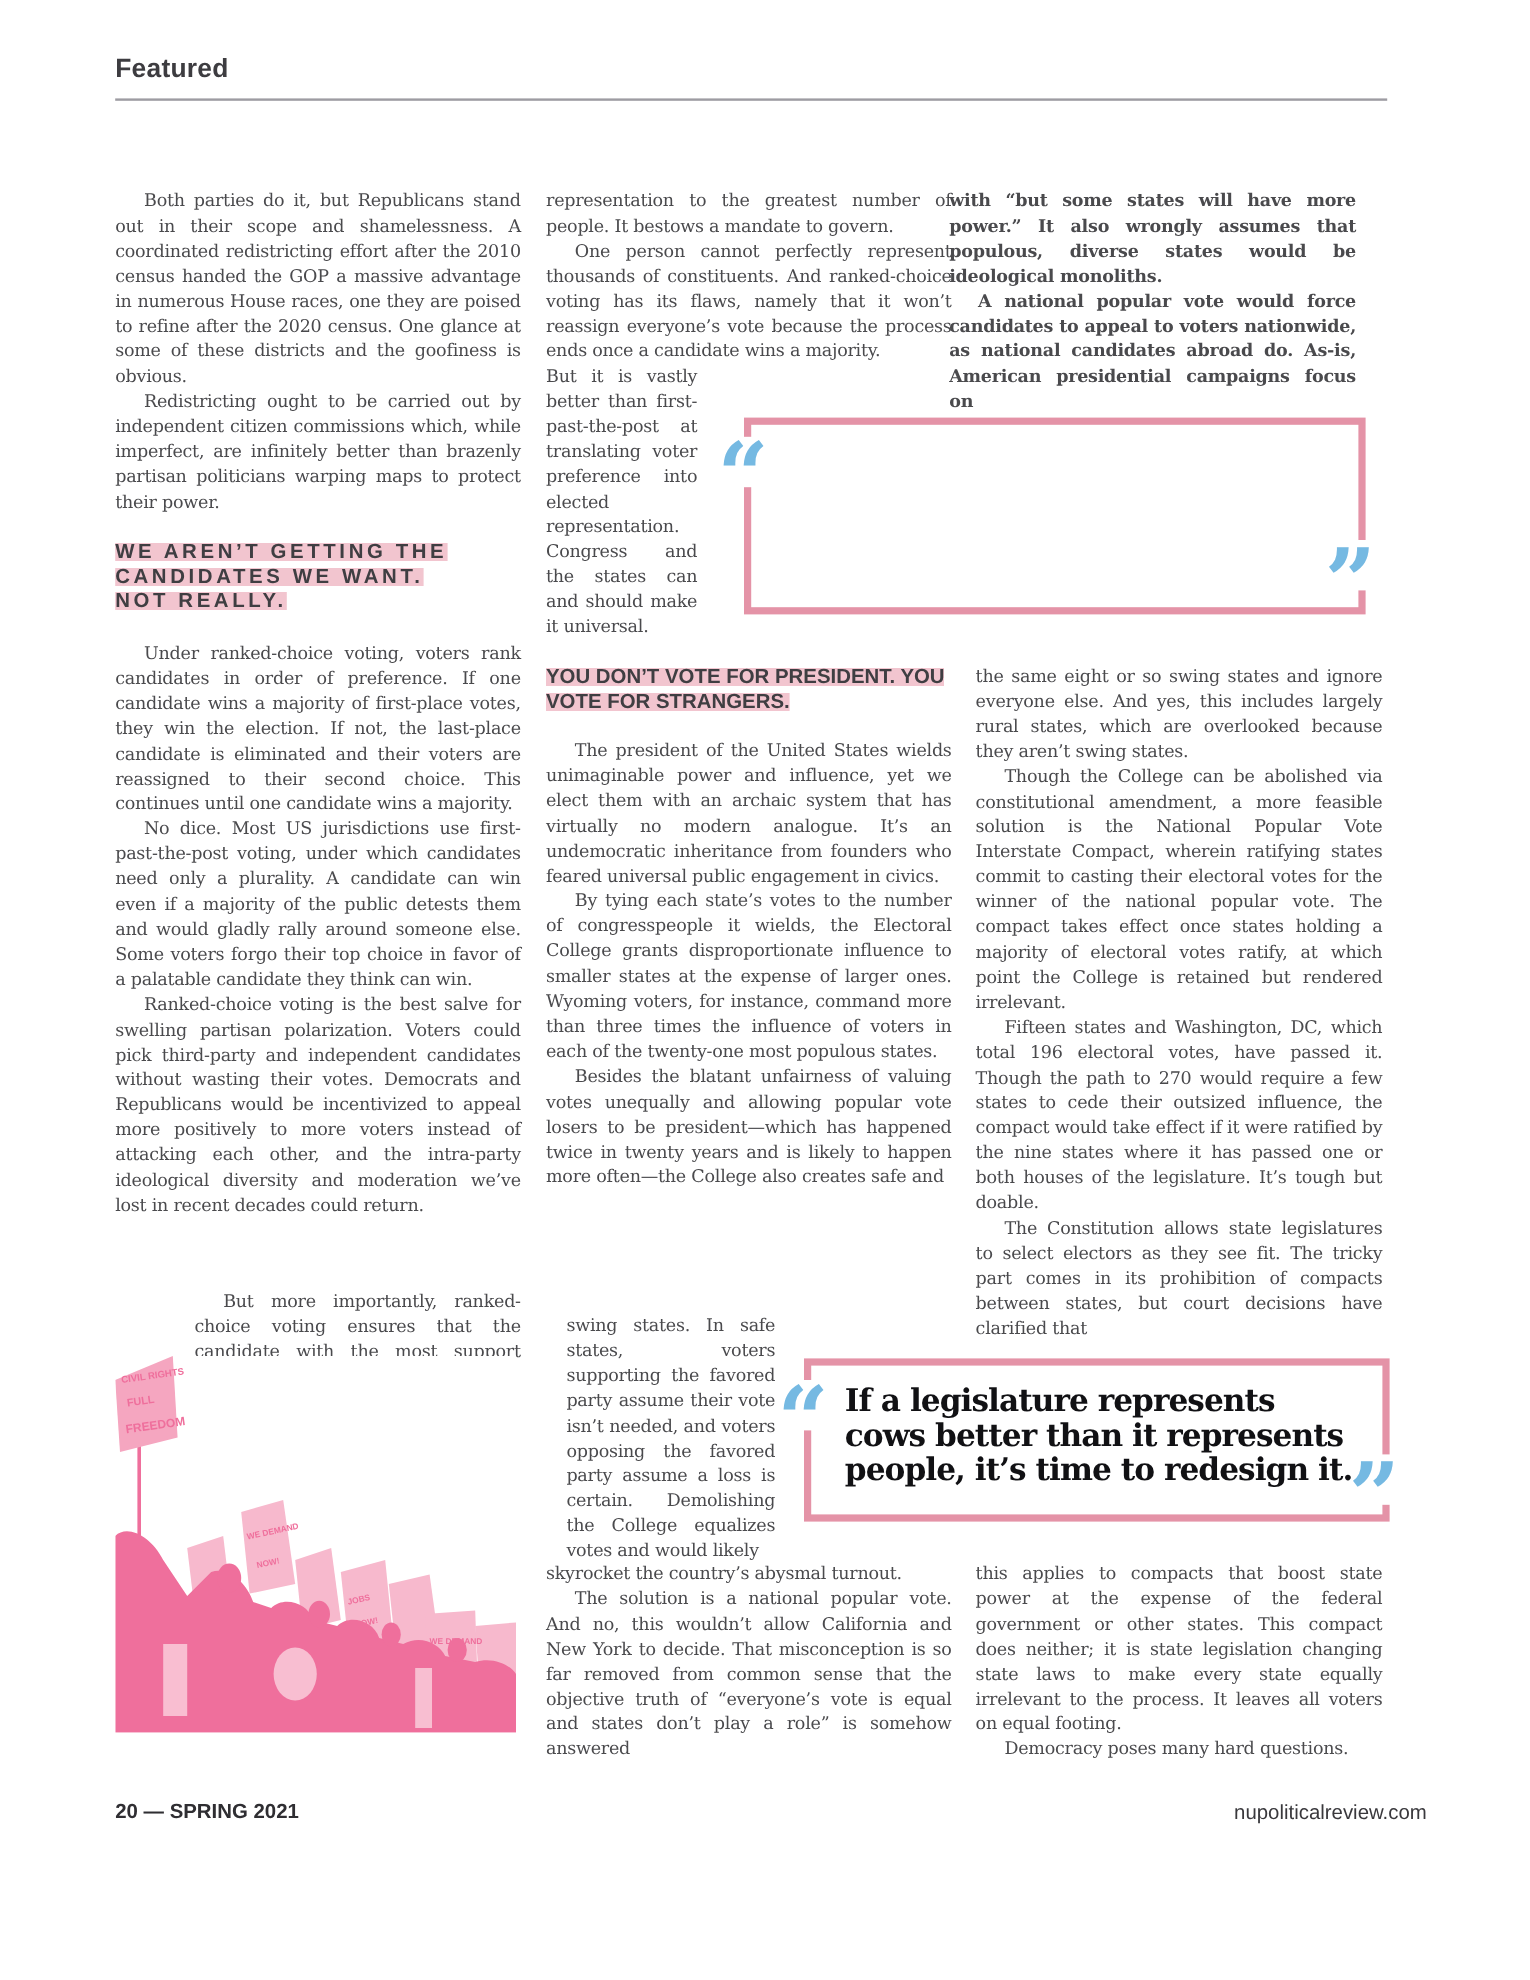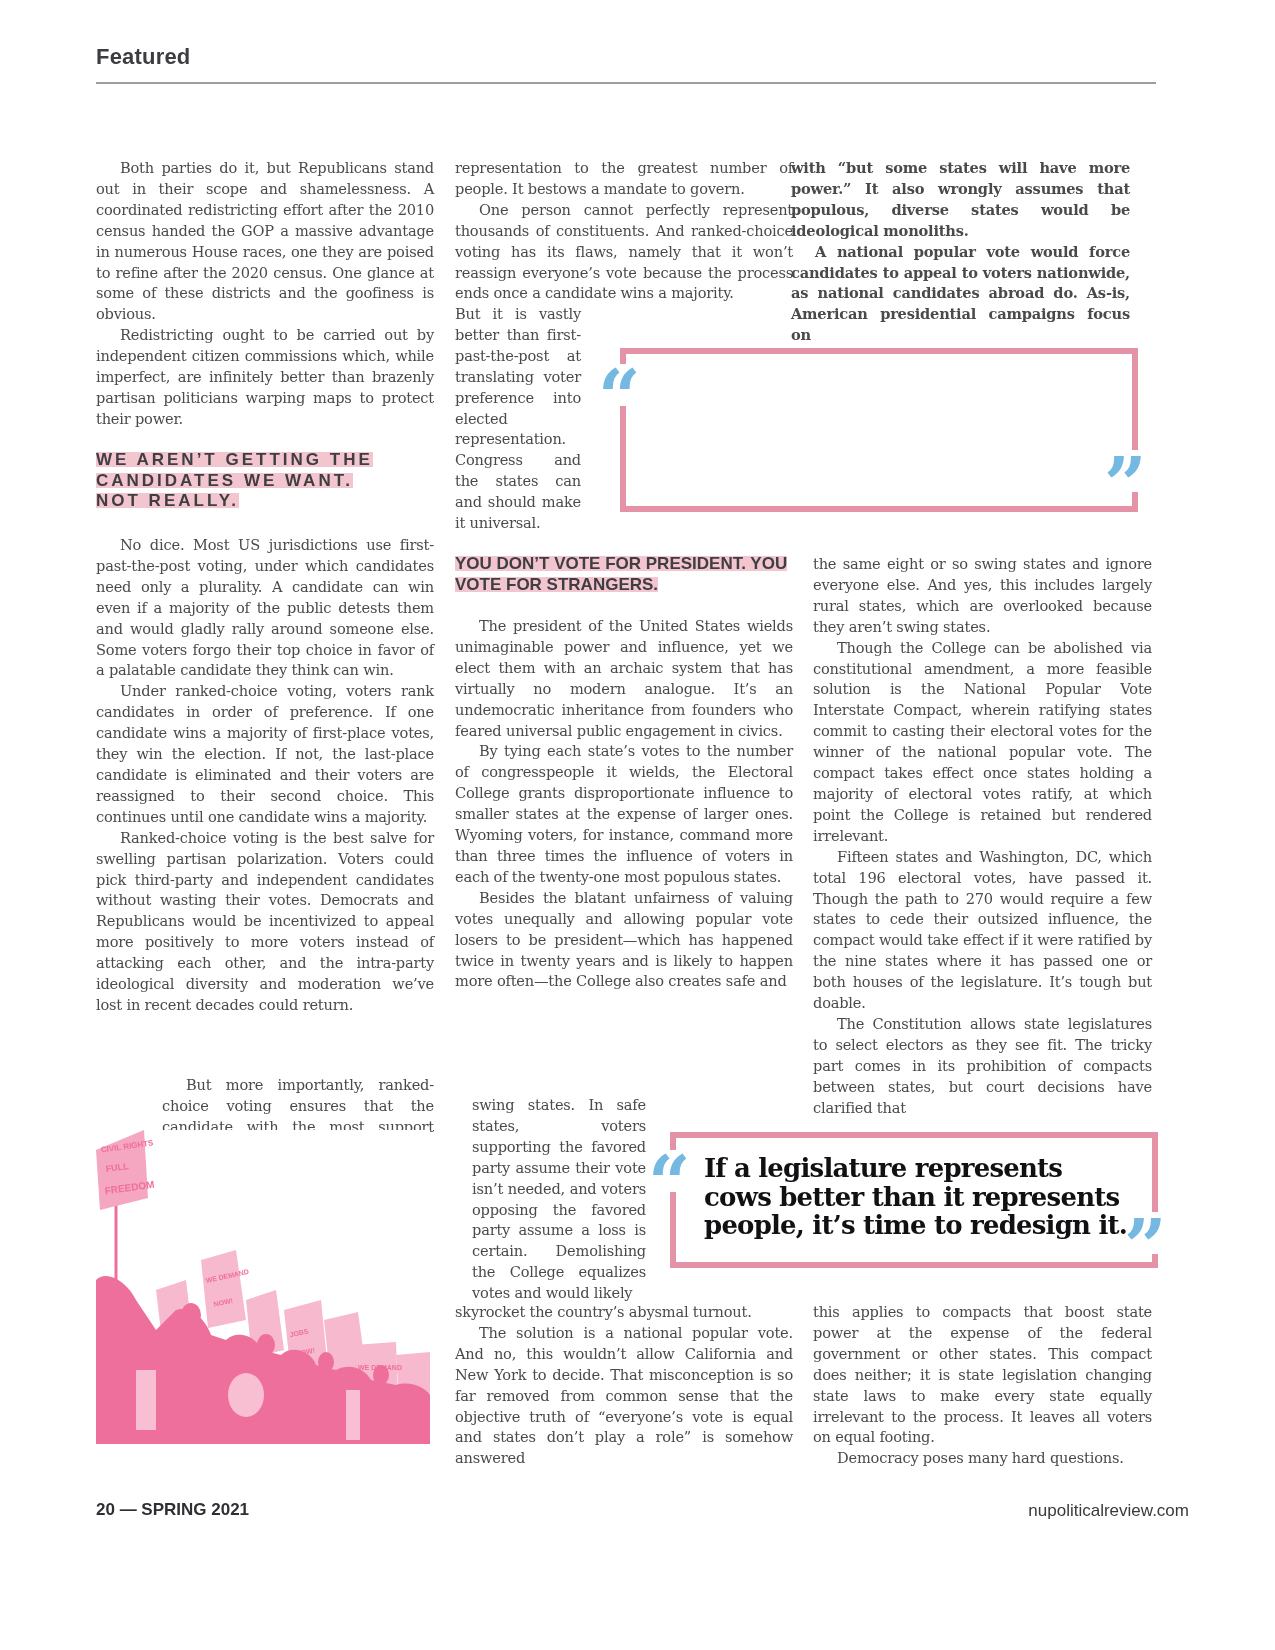--- a/index.html
+++ b/index.html
@@ -80,22 +80,22 @@
   <div class="col" style="left:96px; top:158px; width:338px;">
     <p>Both parties do it, but Republicans stand out in their scope and shamelessness. A coordinated redistricting effort after the 2010 census handed the GOP a massive advantage in numerous House races, one they are poised to refine after the 2020 census. One glance at some of these districts and the goofiness is obvious.</p>
     <p>Redistricting ought to be carried out by independent citizen commissions which, while imperfect, are infinitely better than brazenly partisan politicians warping maps to protect their power.</p>
   </div>
 
   <div class="subhead wide" style="left:96px; top:450px; width:300px;">
     <span>WE AREN’T GETTING THE CANDIDATES WE WANT. NOT REALLY.</span>
   </div>
 
   <div class="col" style="left:96px; top:535px; width:338px;">
+    <p>Under ranked-choice voting, voters rank candidates in order of preference. If one candidate wins a majority of first-place votes, they win the election. If not, the last-place candidate is eliminated and their voters are reassigned to their second choice. This continues until one candidate wins a majority.</p>
     <p>No dice. Most US jurisdictions use first-past-the-post voting, under which candidates need only a plurality. A candidate can win even if a majority of the public detests them and would gladly rally around someone else. Some voters forgo their top choice in favor of a palatable candidate they think can win.</p>
-    <p>Under ranked-choice voting, voters rank candidates in order of preference. If one candidate wins a majority of first-place votes, they win the election. If not, the last-place candidate is eliminated and their voters are reassigned to their second choice. This continues until one candidate wins a majority.</p>
     <p>Ranked-choice voting is the best salve for swelling partisan polarization. Voters could pick third-party and independent candidates without wasting their votes. Democrats and Republicans would be incentivized to appeal more positively to more voters instead of attacking each other, and the intra-party ideological diversity and moderation we’ve lost in recent decades could return.</p>
   </div>
 
   <div class="col" style="left:162px; top:1075px; width:272px;">
     <p>But more importantly, ranked-choice voting ensures that the candidate with the most support wins. It gives the best possible</p>
   </div>
 
   <div class="photo">
     <svg width="334" height="314" viewBox="0 0 334 314">
       <rect x="0" y="0" width="334" height="314" fill="#ffffff"></rect>

